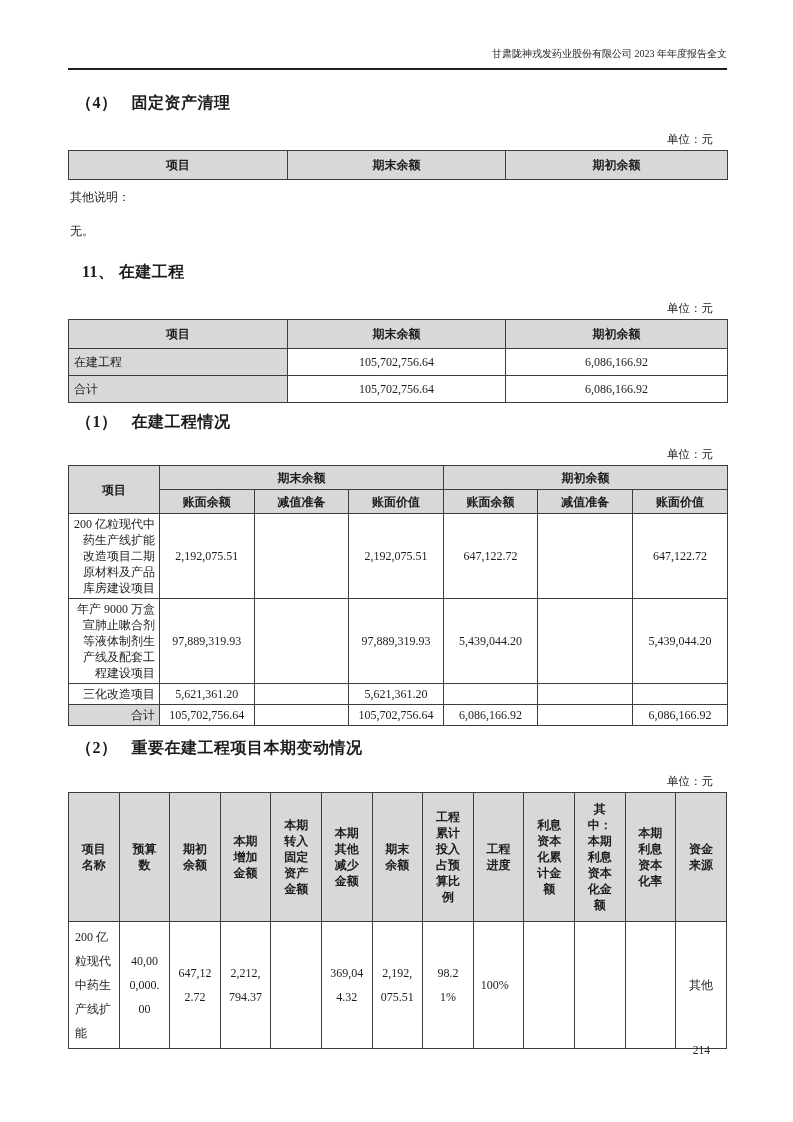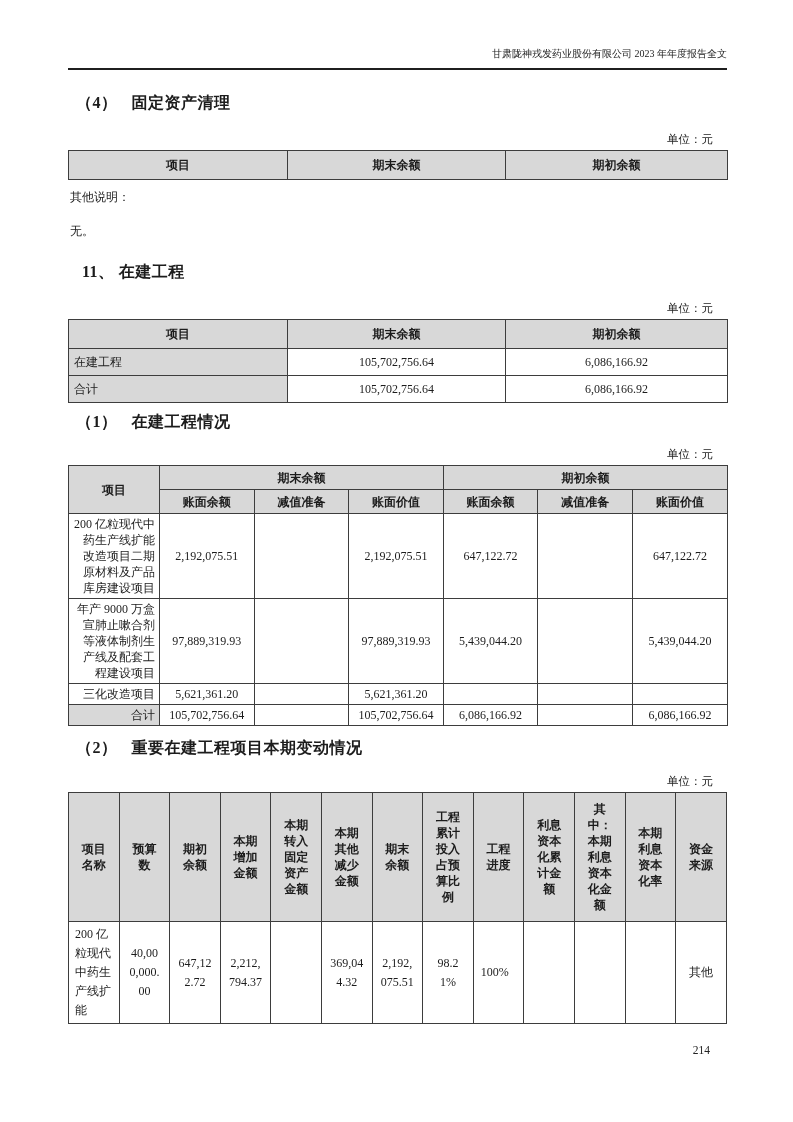--- a/index.html
+++ b/index.html
@@ -33,21 +33,21 @@
   
   .t-simple th{height:24px;}
   .t-simple td{height:22px;}
   .t-simple{margin-top:0;}
   
   .t-cip th{height:19px;padding:2px 4px;}
   .t-cip td{padding:2px 5px;}
   .t-cip td.lbl{padding:2px 4px;text-align:right;}
   
   .t-wide th{padding:8px 7px;line-height:16px;}
-  .t-wide td{padding:3px 7px;line-height:19px;margin-top:15px;}
+  .t-wide td{padding:3px 7px;line-height:24px;margin-top:15px;}
   .t-wide td.item{padding:3px 6px;}
   .page-number{position:absolute;right:83px;top:1044px;font-size:11.5px;color:#222;}
 </style>
 </head>
 <body>
 
 <div class="page">
 
   <div class="doc-header">甘肃陇神戎发药业股份有限公司 2023 年年度报告全文</div>
   <hr class="head-rule">

